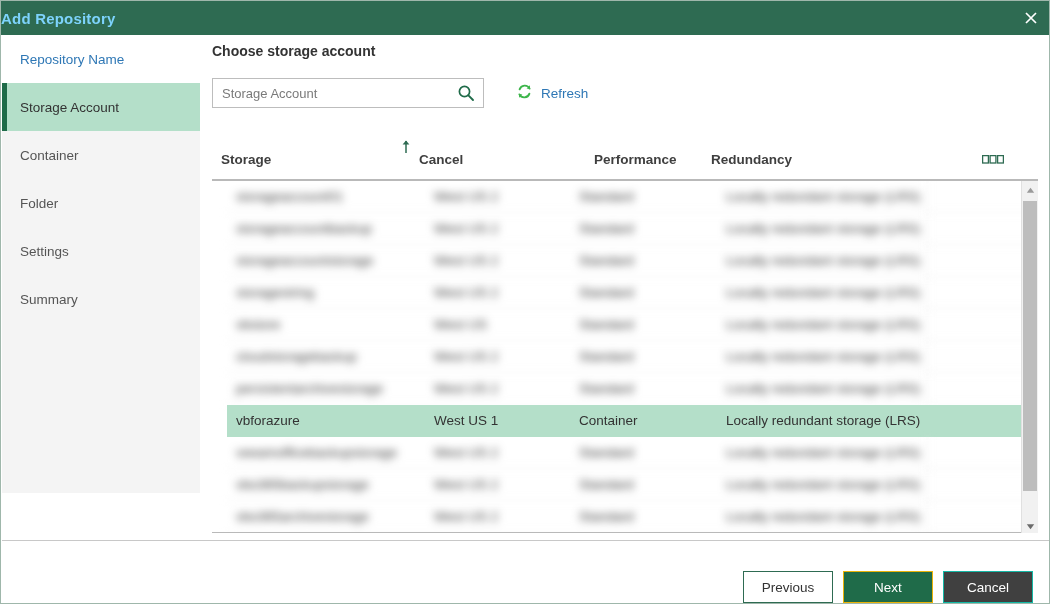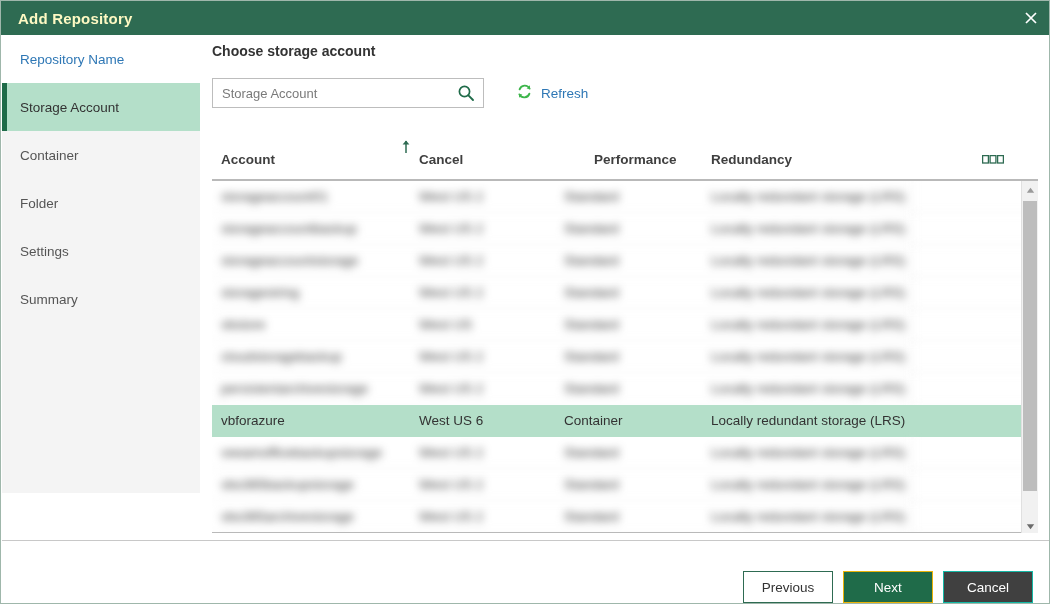--- a/index.html
+++ b/index.html
@@ -27,24 +27,23 @@
     position: absolute;
     left: 0; top: 0;
     width: 1050px;
     height: 34px;
     background: #2e6b52;
     display: flex;
     align-items: center;
     justify-content: space-between;
   }
   .titlebar-title {
-    color: #fef9c3;
+    color: #7dd3fc;
     font-size: 15px;
     font-weight: bold;
-    padding-left: 17px;
     letter-spacing: .2px;
     white-space: nowrap;
   }
   .close-btn {
     width: 40px;
     height: 34px;
     display: flex;
     align-items: center;
     justify-content: center;
     cursor: pointer;
@@ -204,20 +203,21 @@
   .row {
     position: relative;
     height: 32px;
     display: flex;
     align-items: center;
     border-bottom: 1px solid #ededed;
     font-size: 13.5px;
     color: #333333;
     box-sizing: border-box;
     cursor: pointer;
+    margin-left: 15px;
   }
   .row.selected {
     background: #b4dfc9;
     border-bottom: 1px solid #b4dfc9;
   }
   .row.redacted { filter: blur(4px); }
   .cell { position: absolute; white-space: nowrap; }
   .c-account { left: 9px; }
   .c-region  { left: 207px; }
   .c-perf    { left: 352px; }
@@ -376,21 +376,21 @@
             <path d="M3.1 14.7 L3.0 11.0 L6.4 11.6 Z" fill="#3cb54a"></path>
           </svg>
         </span>
         <span class="refresh-label">Refresh</span>
       </div>
     </div>
 
     <div class="table-wrap">
 
       <div class="table-head">
-        <div class="th th-account">Account</div>
+        <div class="th th-account">Storage</div>
         <span class="sort-arrow">
           <svg width="10" height="14" viewBox="0 0 10 14">
             <path d="M5 1 L5 13" stroke="#2e6b52" stroke-width="1.5"></path>
             <path d="M5 0.5 L8.4 4.4 L1.6 4.4 Z" fill="#2e6b52"></path>
           </svg>
         </span>
         <div class="th th-region">Cancel</div>
         <div class="th th-perf">Performance</div>
         <div class="th th-redun">Redundancy</div>
         <span class="th-grid">
@@ -455,21 +455,21 @@
         <div class="row redacted">
           <span class="cell c-account">persistentarchivestorage</span>
           <span class="cell c-region">West US 2</span>
           <span class="cell c-perf">Standard</span>
           <span class="cell c-redun">Locally redundant storage (LRS)</span>
           <span class="row-tail"></span>
         </div>
 
         <div class="row selected">
           <span class="cell c-account">vbforazure</span>
-          <span class="cell c-region">West US 6</span>
+          <span class="cell c-region">West US 1</span>
           <span class="cell c-perf">Container</span>
           <span class="cell c-redun">Locally redundant storage (LRS)</span>
           <span class="row-tail"></span>
         </div>
 
         <div class="row redacted">
           <span class="cell c-account">veeamofficebackupstorage</span>
           <span class="cell c-region">West US 2</span>
           <span class="cell c-perf">Standard</span>
           <span class="cell c-redun">Locally redundant storage (LRS)</span>

